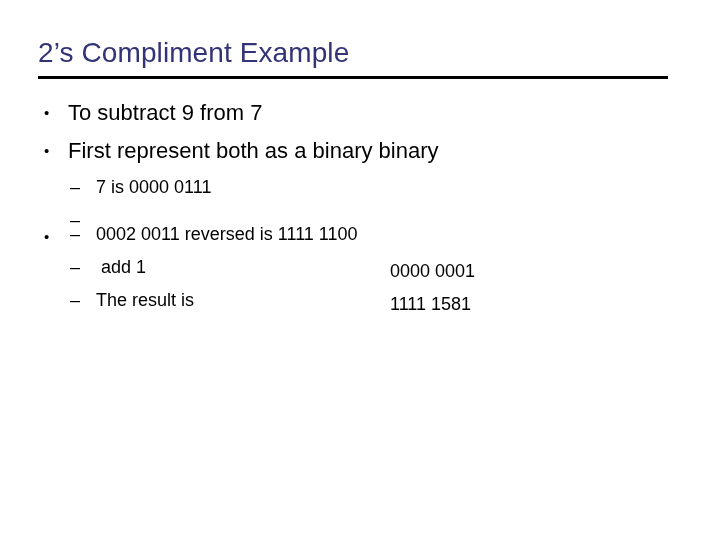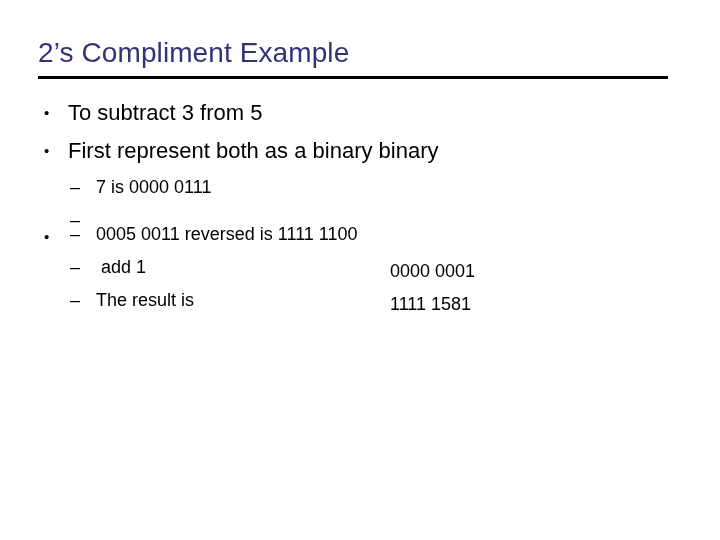--- a/index.html
+++ b/index.html
@@ -111,21 +111,21 @@
 
   <div id="title-block">
     <div id="page-title">2’s Compliment Example</div>
   </div>
   <div id="title-rule"></div>
 
   <div id="body-block">
 
     <div class="lvl1">
       <span class="marker">•</span>
-      <span class="text">To subtract 3 from 5</span>
+      <span class="text">To subtract 9 from 7</span>
     </div>
 
     <div class="lvl1">
       <span class="marker">•</span>
       <span class="text">First represent both as a binary binary</span>
     </div>
 
     <div class="lvl2 gap-small">
       <span class="marker">–</span>
       <span class="text inline-val">7 is 0000 0111</span>
@@ -134,21 +134,21 @@
     <div class="lvl2">
       <span class="marker">–</span>
     </div>
 
     <div class="lvl1 gap-before">
       <span class="marker">•</span>
     </div>
 
     <div class="lvl2 row gap-small">
       <span class="marker">–</span>
-      <span class="label inline-val">0005 0011 reversed is 1111 1100</span>
+      <span class="label inline-val">0002 0011 reversed is 1111 1100</span>
     </div>
 
     <div class="lvl2 row">
       <span class="marker">–</span>
       <span class="label inline-val"> add 1</span>
       <span class="value">0000 0001</span>
     </div>
 
     <div class="lvl2 row">
       <span class="marker">–</span>

